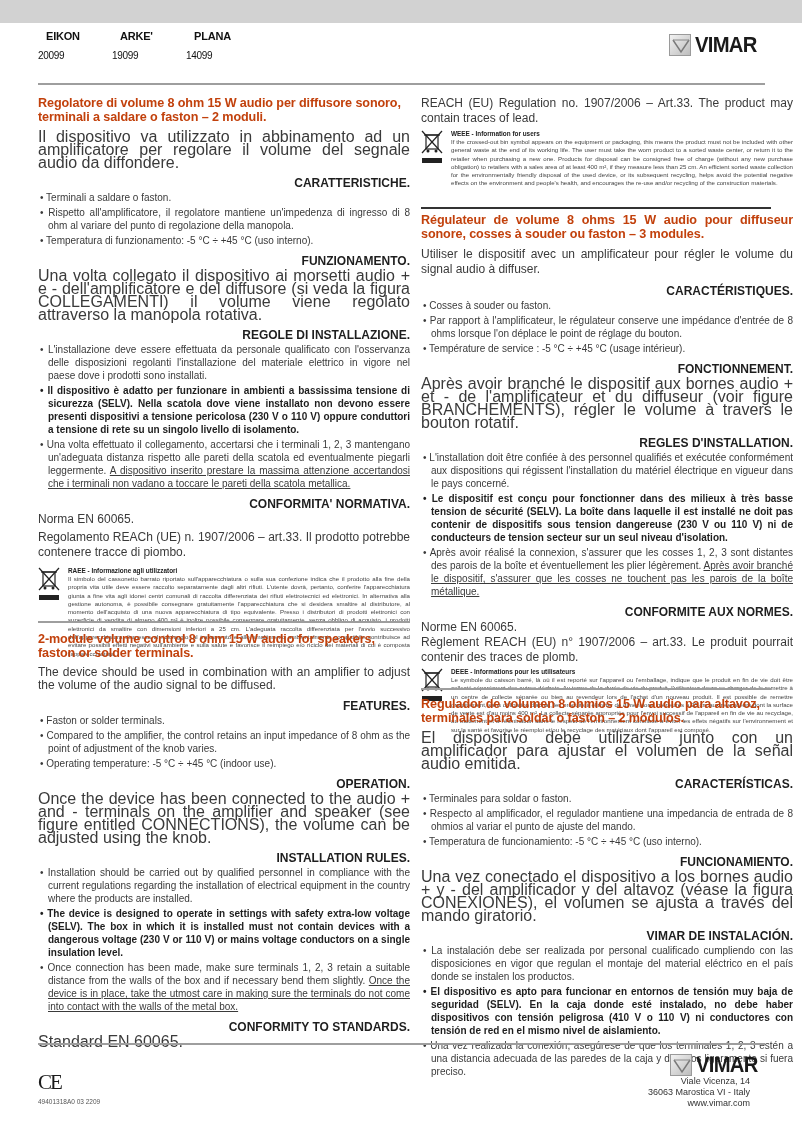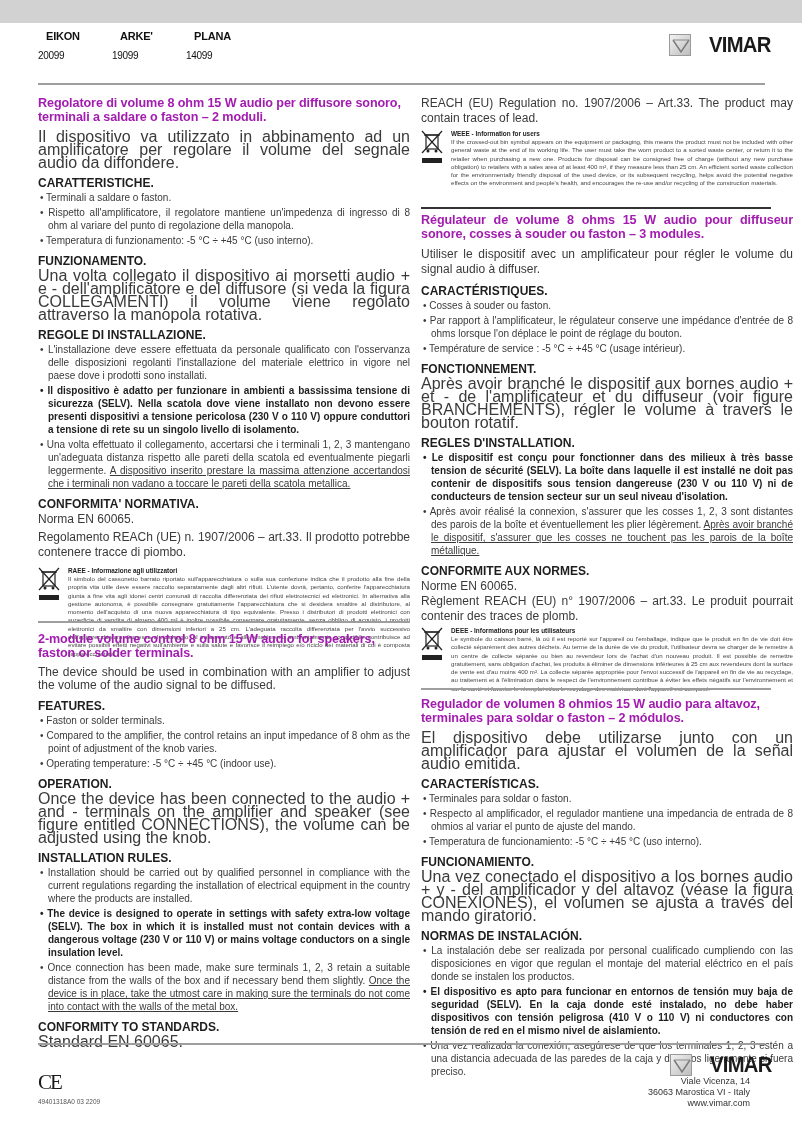--- a/index.html
+++ b/index.html
@@ -6,35 +6,35 @@
   html, body { width: 802px; height: 1134px; background: #ffffff; overflow: hidden; }
   body { font-family: "Liberation Sans", sans-serif; color: #2a2a2a; position: relative; }
 
   .topbar { position: absolute; left: 0; top: 0; width: 802px; height: 23px; background: #d2d2d2; }
 
   .models { position: absolute; left: 38px; top: 30px; display: flex; gap: 0; }
   .model { width: 74px; }
   .model-name { font-weight: bold; font-size: 11px; color: #111; letter-spacing: -0.2px; padding-left: 8px; }
   .model-code { font-size: 10px; color: #111; margin-top: 8px; letter-spacing: -0.3px; }
 
-  .logo { position: absolute; display: flex; align-items: center; gap: 18px; }
+  .logo { position: absolute; display: flex; align-items: center; gap: 4px; }
   .logo-top { left: 669px; top: 32px; }
   .logo-bottom { left: 670px; top: 1052px; }
   .logo-mark { width: 22px; height: 22px; border: 1px solid #9a9a9a; background: linear-gradient(135deg,#f2f2f2,#bdbdbd); position: relative; }
   .logo-mark svg { position: absolute; left: 0; top: 0; }
   .logo-text { font-weight: bold; font-size: 22px; color: #1a1a1a; letter-spacing: -0.8px; font-stretch: condensed; transform: scaleX(0.92); transform-origin: left center; }
 
   .hr { position: absolute; height: 2px; background: #9e9e9e; }
 
   .col { position: absolute; width: 372px; }
   .col-left { left: 38px; }
   .col-right { left: 421px; }
 
-  .h1 { font-weight: bold; font-size: 12.6px; line-height: 14px; color: #a21caf; margin-bottom: 6px; letter-spacing: -0.1px; }
-  .h2 { font-weight: bold; font-size: 12px; line-height: 13px; color: #1e1e1e; margin-top: 8px; margin-bottom: 1px; }
+  .h1 { font-weight: bold; font-size: 12.6px; line-height: 14px; color: #c2410c; margin-bottom: 6px; letter-spacing: -0.1px; }
+  .h2 { font-weight: bold; font-size: 12px; line-height: 13px; color: #1e1e1e; margin-top: 8px; margin-bottom: 1px; text-align: right; }
   .p { font-size: 16px; line-height: 13px; color: #3a3a3a; text-align: justify; }
   .p-lg { font-size: 12px; line-height: 15px; color: #3a3a3a; text-align: justify; }
   .bullets { list-style: none; }
   .bullets li { font-size: 10px; line-height: 13px; color: #3a3a3a; padding-left: 10px; text-indent: -8px; text-align: justify; margin-bottom: 2px; }
   .bullets li::before { content: "• "; }
   .bullets li.bold { font-weight: bold; color: #1e1e1e; }
   .u { text-decoration: underline; }
 
   .weee { display: flex; gap: 8px; margin-top: 7px; }
   .weee-icon { width: 22px; flex: 0 0 22px; }
@@ -173,20 +173,21 @@
     <div class="h2">CARACTÉRISTIQUES.</div>
     <ul class="bullets">
       <li>Cosses à souder ou faston.</li>
       <li>Par rapport à l'amplificateur, le régulateur conserve une impédance d'entrée de 8 ohms lorsque l'on déplace le point de réglage du bouton.</li>
       <li>Température de service : -5 °C ÷ +45 °C (usage intérieur).</li>
     </ul>
     <div class="h2">FONCTIONNEMENT.</div>
     <div class="p">Après avoir branché le dispositif aux bornes audio + et - de l'amplificateur et du diffuseur (voir figure BRANCHEMENTS), régler le volume à travers le bouton rotatif.</div>
     <div class="h2">REGLES D'INSTALLATION.</div>
     <ul class="bullets">
+      <li>L'installation doit être confiée à des personnel qualifiés et exécutée conformément aux dispositions qui régissent l'installation du matériel électrique en vigueur dans le pays concerné.</li>
       <li class="bold">Le dispositif est conçu pour fonctionner dans des milieux à très basse tension de sécurité (SELV). La boîte dans laquelle il est installé ne doit pas contenir de dispositifs sous tension dangereuse (230 V ou 110 V) ni de conducteurs de tension secteur sur un seul niveau d'isolation.</li>
       <li><span>Après avoir réalisé la connexion, s'assurer que les cosses 1, 2, 3 sont distantes des parois de la boîte et éventuellement les plier légèrement. </span><span class="u">Après avoir branché le dispositif, s'assurer que les cosses ne touchent pas les parois de la boîte métallique.</span></li>
     </ul>
     <div class="h2">CONFORMITE AUX NORMES.</div>
     <div class="p-lg">Norme EN 60065.</div>
     <div class="p-lg">Règlement REACH (EU) n° 1907/2006 – art.33. Le produit pourrait contenir des traces de plomb.</div>
     <div class="weee" style="margin-top:3px;">
       <div class="weee-icon">
         <svg width="22" height="36" viewBox="0 0 22 36">
             <rect x="5" y="5" width="12" height="14" fill="none" stroke="#222" stroke-width="1.2"></rect>
@@ -213,21 +214,21 @@
     <div class="h1">Regulador de volumen 8 ohmios 15 W audio para altavoz, terminales para soldar o faston – 2 módulos.</div>
     <div class="p">El dispositivo debe utilizarse junto con un amplificador para ajustar el volumen de la señal audio emitida.</div>
     <div class="h2">CARACTERÍSTICAS.</div>
     <ul class="bullets">
       <li>Terminales para soldar o faston.</li>
       <li>Respecto al amplificador, el regulador mantiene una impedancia de entrada de 8 ohmios al variar el punto de ajuste del mando.</li>
       <li>Temperatura de funcionamiento: -5 °C ÷ +45 °C (uso interno).</li>
     </ul>
     <div class="h2">FUNCIONAMIENTO.</div>
     <div class="p">Una vez conectado el dispositivo a los bornes audio + y - del amplificador y del altavoz (véase la figura CONEXIONES), el volumen se ajusta a través del mando giratorio.</div>
-    <div class="h2">NORMAS DE INSTALACIÓN.</div>
+    <div class="h2">VIMAR DE INSTALACIÓN.</div>
     <ul class="bullets">
       <li>La instalación debe ser realizada por personal cualificado cumpliendo con las disposiciones en vigor que regulan el montaje del material eléctrico en el país donde se instalen los productos.</li>
       <li class="bold">El dispositivo es apto para funcionar en entornos de tensión muy baja de seguridad (SELV). En la caja donde esté instalado, no debe haber dispositivos con tensión peligrosa (410 V o 110 V) ni conductores con tensión de red en el mismo nivel de aislamiento.</li>
       <li>Una vez realizada la conexión, asegúrese de que los terminales 1, 2, 3 estén a una distancia adecuada de las paredes de la caja y dóblelos ligeramente si fuera preciso.</li>
     </ul>
   </section>
 </div>
 
 <div class="hr" style="left:38px; top:1043px; width:727px;"></div>
 

